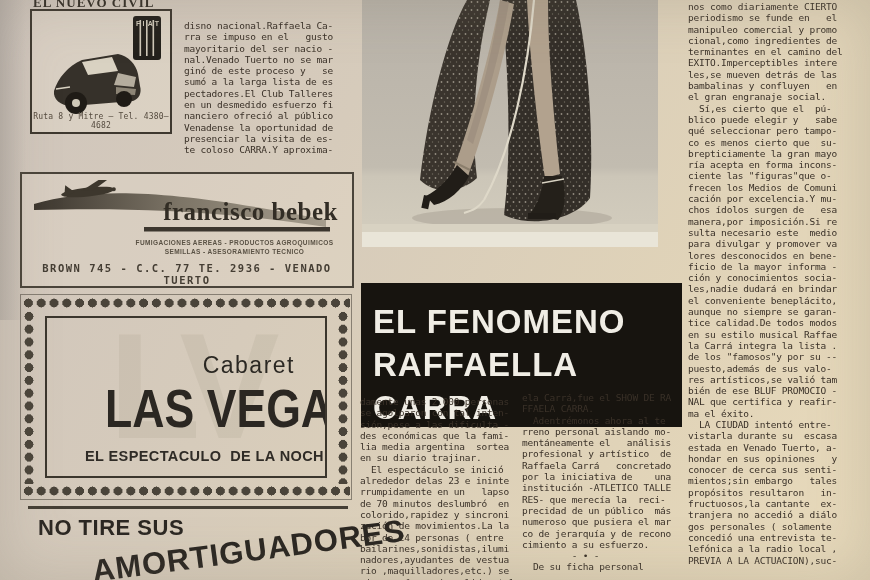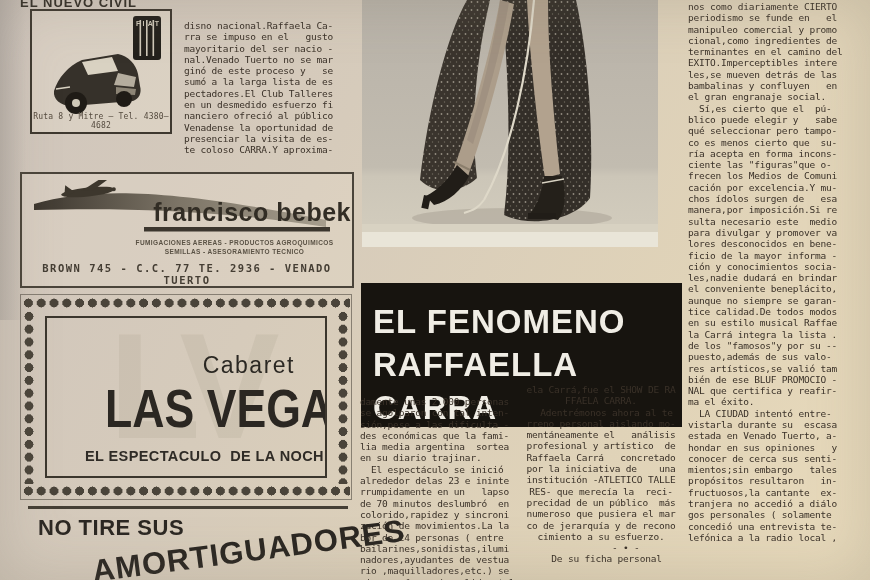--- a/index.html
+++ b/index.html
@@ -6,30 +6,30 @@
   #page{position:relative;width:870px;height:580px;overflow:hidden;
         background:linear-gradient(115deg,#cfc5bc 0%,#d6cbbb 35%,#e0d3b8 72%,#e8dabb 100%);
         font-family:"Liberation Sans",sans-serif;}
   #page::after{content:"";position:absolute;inset:0;pointer-events:none;
         box-shadow:inset 0 0 60px rgba(120,110,95,0.25);}
   .abs{position:absolute;}
   .mono{font:9.5px/11.3px "DejaVu Sans Mono",monospace;color:#3a3128;letter-spacing:-0.2px;}
   .tline{white-space:pre;}
   
   .fiat-box{left:30px;top:9px;width:138px;height:121px;border:2px solid #3e382f;background:rgba(242,234,216,0.25);text-decoration:underline;}
-  .fiat-title-cut{left:20px;top:0;width:132px;height:7px;overflow:hidden;}
+  .fiat-title-cut{left:33px;top:0;width:132px;height:7px;overflow:hidden;font-family:Liberation Serif, serif;}
   .fiat-title-cut span{position:relative;top:-7px;font-weight:bold;font-size:13px;color:#332e26;letter-spacing:1px;white-space:nowrap;}
   .fiat-logo{position:absolute;right:9px;top:5px;width:28px;height:44px;}
   .fiat-car{position:absolute;left:14px;top:32px;width:104px;height:74px;}
   .fiat-address{position:absolute;left:0;right:0;bottom:2px;text-align:center;
         font:8px "DejaVu Sans Mono",monospace;color:#554b3f;letter-spacing:0.2px;}
   
   .bebek-box{left:20px;top:172px;width:330px;height:112px;border:2px solid #4a443a;background:rgba(240,232,214,0.2);}
   .bebek-art{position:absolute;left:4px;top:6px;width:320px;height:58px;}
-  .bebek-name{position:absolute;right:1px;top:24px;font-weight:bold;font-size:25px;color:#322d25;letter-spacing:0.5px;}
+  .bebek-name{position:absolute;right:14px;top:24px;font-weight:bold;font-size:25px;color:#322d25;letter-spacing:0.5px;font-family:Liberation Serif, serif;}
   .bebek-services{position:absolute;left:105px;top:64px;width:215px;text-align:center;
         font-size:6.5px;font-weight:bold;color:#5a5245;line-height:9px;letter-spacing:0.4px;}
   .bebek-address{position:absolute;left:4px;right:4px;top:88px;text-align:center;
         font:bold 10.5px "DejaVu Sans Mono",monospace;color:#453e34;letter-spacing:1.5px;}
   
   .lv-box{left:20px;top:294px;width:330px;height:204px;border:1px solid rgba(70,64,55,0.55);}
   .lv-dots{position:absolute;background-repeat:repeat;}
   .lv-dots.t{left:1px;right:1px;top:1px;height:14px;
         background-image:radial-gradient(circle 4.6px at 6.4px 7px,#4a443a 97%,rgba(0,0,0,0));background-size:12.8px 14px;}
   .lv-dots.b{left:1px;right:1px;bottom:1px;height:14px;
@@ -53,21 +53,21 @@
         transform:rotate(-7.5deg);transform-origin:left top;white-space:nowrap;}
   
   .photo{left:362px;top:0;width:296px;height:232px;}
   .photo-strip{left:362px;top:232px;width:296px;height:15px;background:#e9e5d8;}
   .headline-box{left:361px;top:247px;width:321px;height:144px;background:#17140f;
         padding:17px 0 0 12px;box-sizing:border-box;margin-top:36px;}
   .headline-box div{font-weight:bold;font-size:33px;line-height:43px;color:#f0ede5;letter-spacing:1px;}
   
   .col-top{left:184px;top:2px;width:178px;margin-top:18px;}
   .col-mid-left{left:360px;top:396px;width:162px;}
-  .col-mid-right{left:522px;top:384px;width:158px;text-align:center;}
+  .col-mid-right{left:522px;top:392px;width:158px;}
   .col-right{left:688px;top:1px;width:180px;}
   .edge-shade{left:0;top:0;width:26px;height:320px;
         background:linear-gradient(to right,rgba(150,145,142,0.35),rgba(150,145,142,0));}
 </style>
 </head>
 <body>
 
 <div id="page">
 
   <div class="abs edge-shade"></div>
@@ -199,20 +199,21 @@
       <div class="tline">cional,como ingredientes de</div>
       <div class="tline">terminantes en el camino del</div>
       <div class="tline">EXITO.Imperceptibles intere</div>
       <div class="tline">les,se mueven detrás de las</div>
       <div class="tline">bambalinas y confluyen   en</div>
       <div class="tline">el gran engranaje social.</div>
       <div class="tline">  Sí,es cierto que el  pú-</div>
       <div class="tline">blico puede elegir y   sabe</div>
       <div class="tline">qué seleccionar pero tampo-</div>
       <div class="tline">co es menos cierto que  su-</div>
+      <div class="tline">brepticiamente la gran mayo</div>
       <div class="tline">ría acepta en forma incons-</div>
       <div class="tline">ciente las "figuras"que o-</div>
       <div class="tline">frecen los Medios de Comuni</div>
       <div class="tline">cación por excelencia.Y mu-</div>
       <div class="tline">chos ídolos surgen de   esa</div>
       <div class="tline">manera,por imposición.Si re</div>
       <div class="tline">sulta necesario este  medio</div>
       <div class="tline">para divulgar y promover va</div>
       <div class="tline">lores desconocidos en bene-</div>
       <div class="tline">ficio de la mayor informa -</div>
@@ -234,20 +235,21 @@
       <div class="tline">estada en Venado Tuerto, a-</div>
       <div class="tline">hondar en sus opiniones   y</div>
       <div class="tline">conocer de cerca sus senti-</div>
       <div class="tline">mientos;sin embargo   tales</div>
       <div class="tline">propósitos resultaron   in-</div>
       <div class="tline">fructuosos,la cantante  ex-</div>
       <div class="tline">tranjera no accedió a diálo</div>
       <div class="tline">gos personales ( solamente</div>
       <div class="tline">concedió una entrevista te-</div>
       <div class="tline">lefónica a la radio local ,</div>
+      <div class="tline">PREVIA A LA ACTUACION),suc-</div>
     </div>
 
   <div class="abs bebek-box">
     <svg class="bebek-art" viewBox="0 0 320 58">
       <defs>
         <linearGradient id="plg" x1="0" y1="0" x2="1" y2="0">
           <stop offset="0" stop-color="#3c362e"></stop>
           <stop offset="0.5" stop-color="#7d7567"></stop>
           <stop offset="1" stop-color="#a69d8d"></stop>
         </linearGradient>

